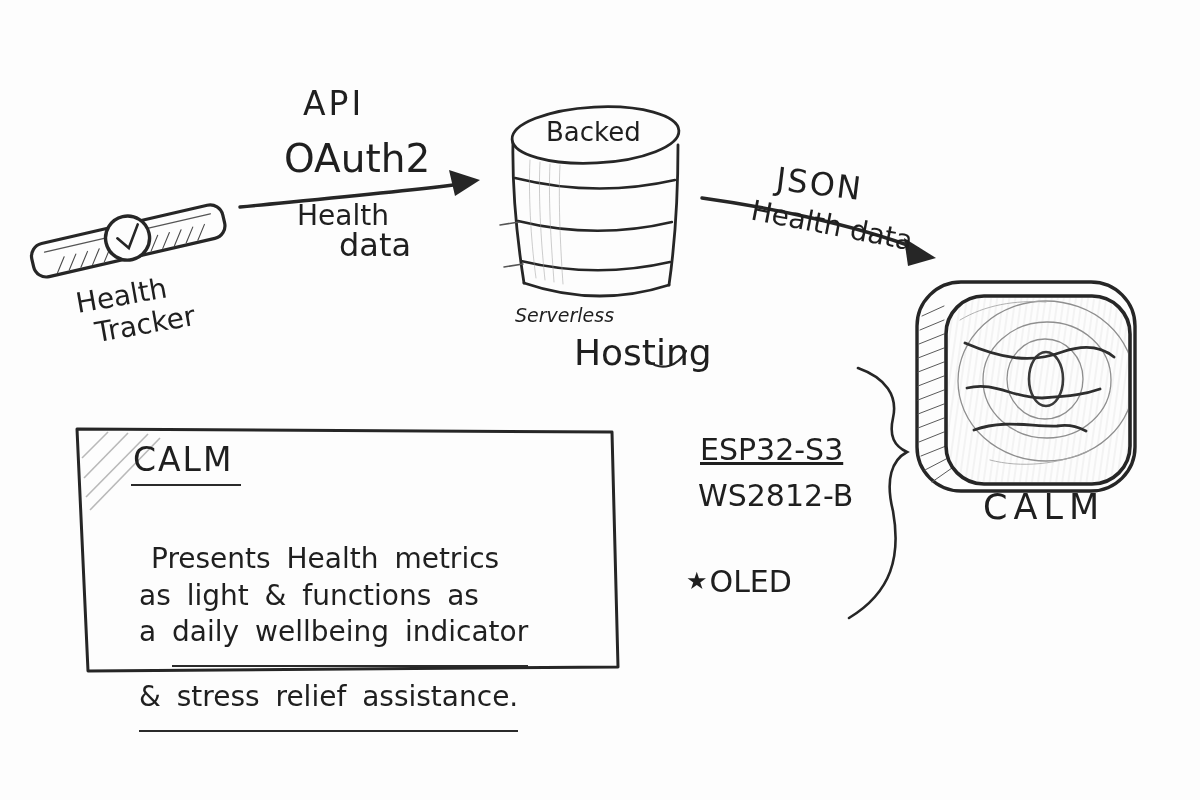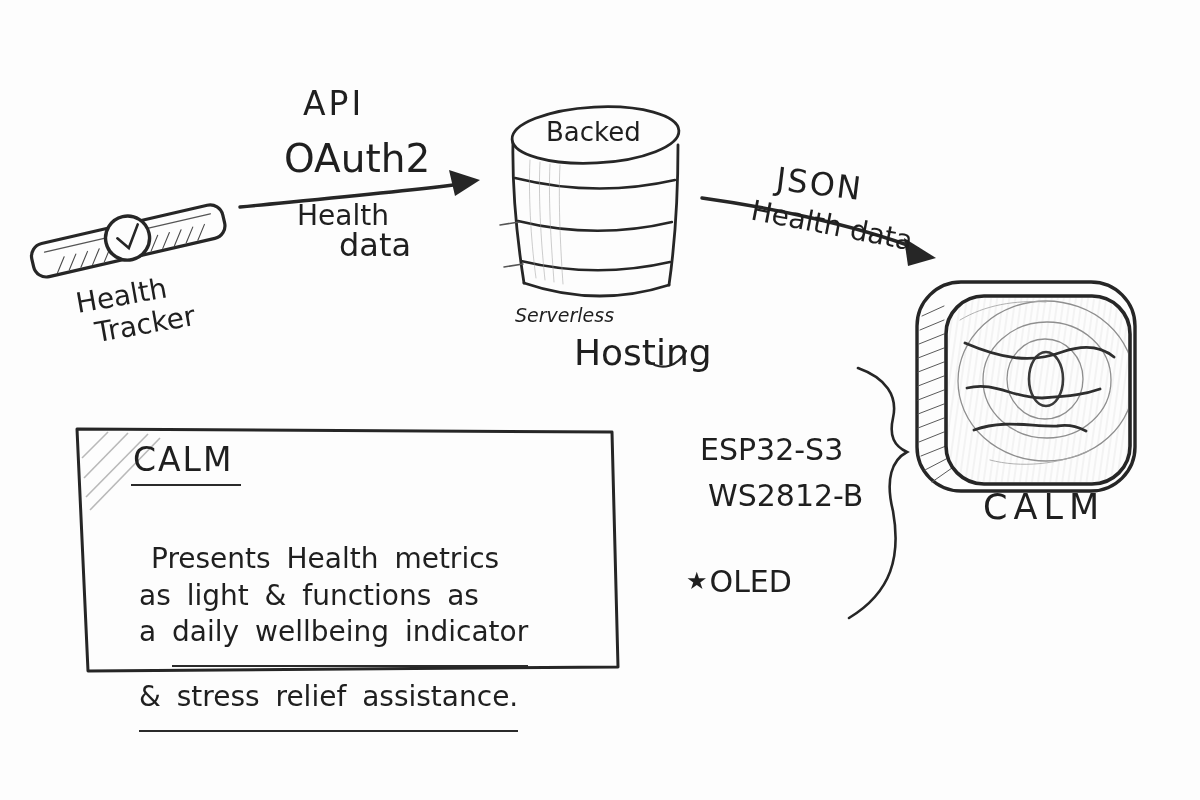--- a/index.html
+++ b/index.html
@@ -17,22 +17,22 @@
   .f1b{left:339px;top:226px;font-size:32px;}
   .backed{left:546px;top:117px;width:98px;font-size:26px;}
   .srv1{left:515px;top:304px;font-size:19px;font-style:italic;}
   .srv2{left:574px;top:332px;font-size:36px;}
   .json{left:776px;top:165px;font-size:32px;letter-spacing:2px;transform:rotate(7deg);}
   .f2a{left:750px;top:209px;font-size:28px;transform:rotate(11deg);}
   .trackerlbl{left:78px;top:278px;font-size:28px;transform:rotate(-10deg);line-height:32px;}
   .trackerlbl .l2{display:block;margin-left:14px;}
   .devcalm{left:983px;top:487px;font-size:35px;letter-spacing:6px;}
   .comp{font-size:30px;}
-  .comp1{left:700px;top:432px;}
-  .comp2{left:698px;top:478px;margin-left:10px;}
+  .comp1{left:700px;top:432px;text-decoration:underline;}
+  .comp2{left:698px;top:478px;}
   .comp3{left:704px;top:522px;}
   .comp4{left:686px;top:564px;}
   .comp .star{font-size:24px;vertical-align:3px;margin-right:2px;}
   .boxtitle{left:131px;top:440px;font-size:33px;letter-spacing:2px;
             border-bottom:2.5px solid #2a2a2a;padding:0 8px 5px 2px;}
   .boxline{font-size:28px;word-spacing:7px;margin-top:40px;}
   .bl1{left:151px;top:502px;}
   .bl2{left:139px;top:539px;}
   .bl3{left:139px;top:575px;}
   .bl4{left:139px;top:640px;}

